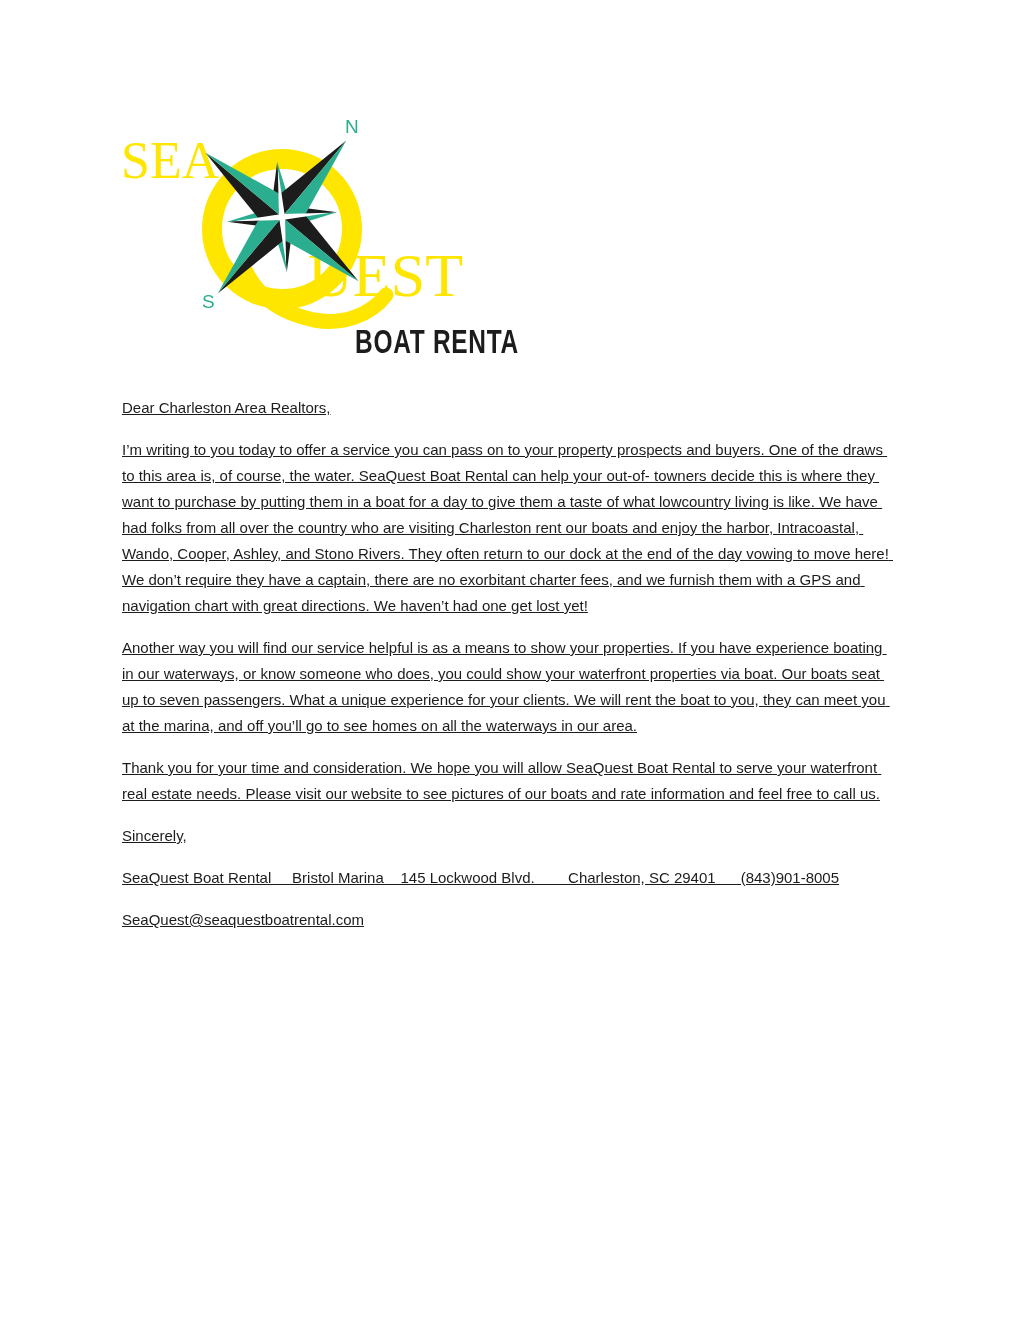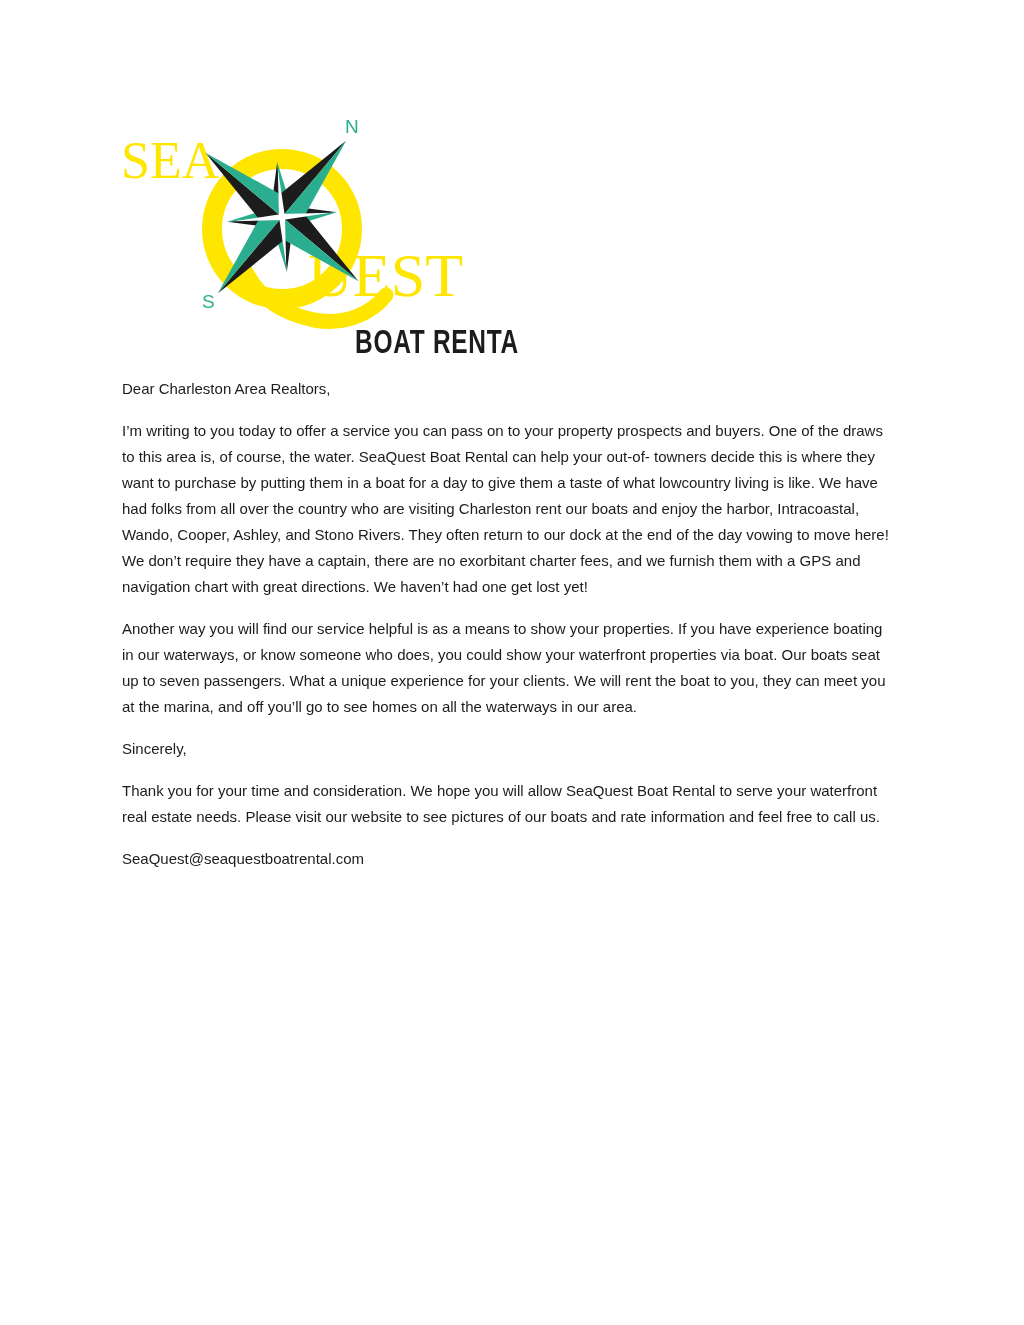--- a/index.html
+++ b/index.html
@@ -35,25 +35,26 @@
     font-size:34px;
     letter-spacing:1px;
     fill:var(--ink);
   }
   .f-ink{fill:var(--ink);}
   .f-teal{fill:var(--teal);}
   .f-white{fill:#ffffff;}
   .ring{fill:none;stroke:var(--yellow);stroke-width:20;}
   .tail{fill:none;stroke:var(--yellow);stroke-width:15;stroke-linecap:round;}
   .letter{
-    position:absolute;left:122px;top:376px;
+    position:absolute;left:122px;top:395px;
     width:772px;
     font-size:15px;
     line-height:26px;
     color:var(--ink);
+    text-decoration:underline;
   }
   .letter p{
     margin:0 0 16px 0;
     white-space:pre-wrap;
   }
 </style>
 </head>
 <body>
 
 <div class="page">
@@ -96,18 +97,19 @@
 
     <g transform="translate(237,243) scale(0.72,1)">
       <text x="0" y="0" class="tagline-text">BOAT RENTAL</text>
     </g>
   </svg>
 
   <div class="letter">
     <p>Dear Charleston Area Realtors,</p>
     <p>I’m writing to you today to offer a service you can pass on to your property prospects and buyers. One of the draws to this area is, of course, the water. SeaQuest Boat Rental can help your out-of- towners decide this is where they want to purchase by putting them in a boat for a day to give them a taste of what lowcountry living is like. We have had folks from all over the country who are visiting Charleston rent our boats and enjoy the harbor, Intracoastal, Wando, Cooper, Ashley, and Stono Rivers. They often return to our dock at the end of the day vowing to move here! We don’t require they have a captain, there are no exorbitant charter fees, and we furnish them with a GPS and navigation chart with great directions. We haven’t had one get lost yet!</p>
     <p>Another way you will find our service helpful is as a means to show your properties. If you have experience boating in our waterways, or know someone who does, you could show your waterfront properties via boat. Our boats seat up to seven passengers. What a unique experience for your clients. We will rent the boat to you, they can meet you at the marina, and off you’ll go to see homes on all the waterways in our area.</p>
+    <p>Thank you for your time and consideration. We hope you will allow SeaQuest Boat Rental to serve your waterfront real estate needs. Please visit our website to see pictures of our boats and rate information and feel free to call us.</p>
     <p>Sincerely,</p>
-    <p>Thank you for your time and consideration. We hope you will allow SeaQuest Boat Rental to serve your waterfront real estate needs. Please visit our website to see pictures of our boats and rate information and feel free to call us.</p>
+    <p>SeaQuest Boat Rental     Bristol Marina    145 Lockwood Blvd.        Charleston, SC 29401      (843)901-8005</p>
     <p>SeaQuest@seaquestboatrental.com</p>
   </div>
 
 </div>
 
 </body></html>

